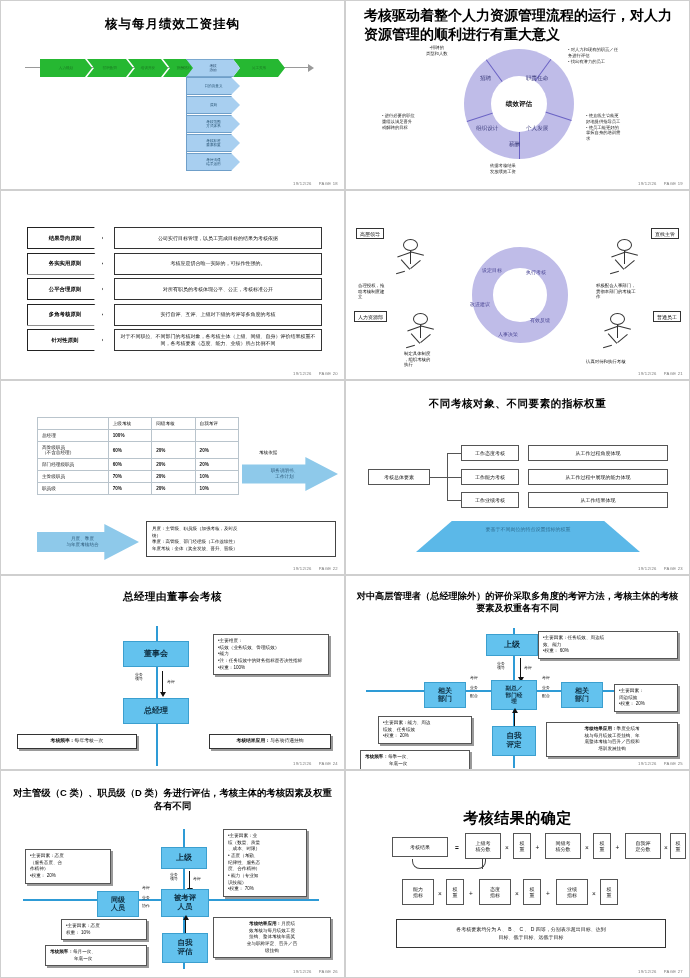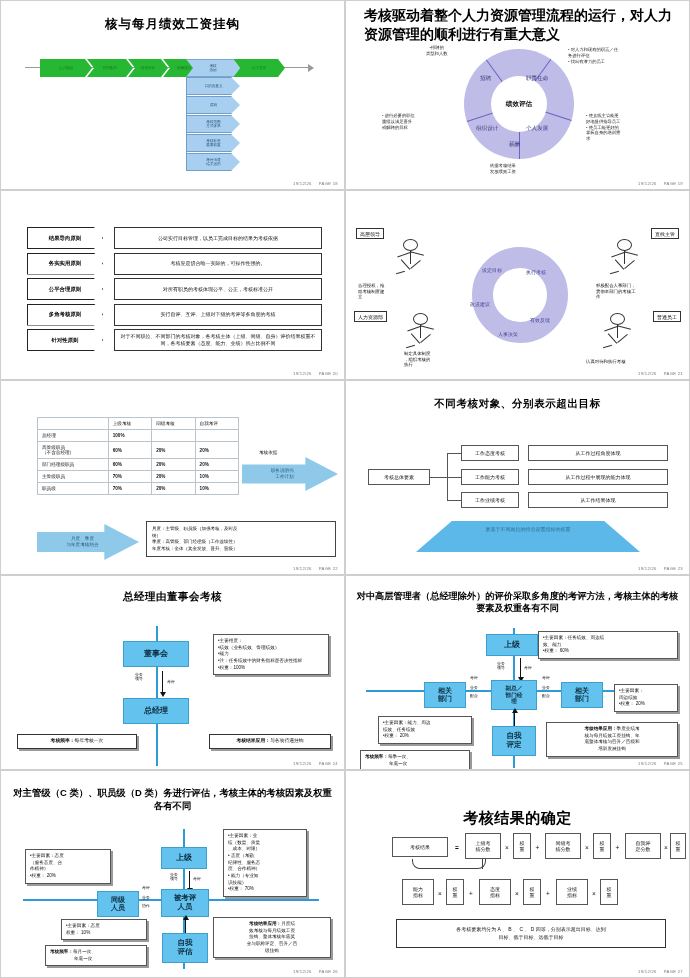--- a/index.html
+++ b/index.html
@@ -380,21 +380,21 @@
       <span style="display:block">月度：主管级、职员级（加强考核，及时反</span>
       <span style="display:block">馈）</span>
       <span style="display:block">季度：高管级、部门经理级（工作连续性）</span>
       <span style="display:block">年度考核：全体（奖金发放、晋升、晋级）</span>
     </div>
 
     <div class="footer"><span class="date">19/12/26</span><span>PAGE 22</span></div>
   </div>
 
   <div class="slide">
-    <div class="slide-title s6-title">不同考核对象、分别表示超出目标</div>
+    <div class="slide-title s6-title">不同考核对象、不同要素的指标权重</div>
 
     <div class="s6-node" style="left:22px; top:88px; width:62px; height:16px;">考核总体要素</div>
     <div class="s6-line" style="left:84px; top:96px; width:18px; height:1px;"></div>
     <div class="s6-line" style="left:101px; top:72px; width:1px; height:48px;"></div>
     <div class="s6-line" style="left:101px; top:72px; width:14px; height:1px;"></div>
     <div class="s6-line" style="left:101px; top:96px; width:14px; height:1px;"></div>
     <div class="s6-line" style="left:101px; top:119px; width:14px; height:1px;"></div>
 
     <div class="s6-node" style="left:115px; top:64px; width:58px; height:16px;">工作态度考核</div>
     <div class="s6-node" style="left:115px; top:88px; width:58px; height:16px;">工作能力考核</div>

